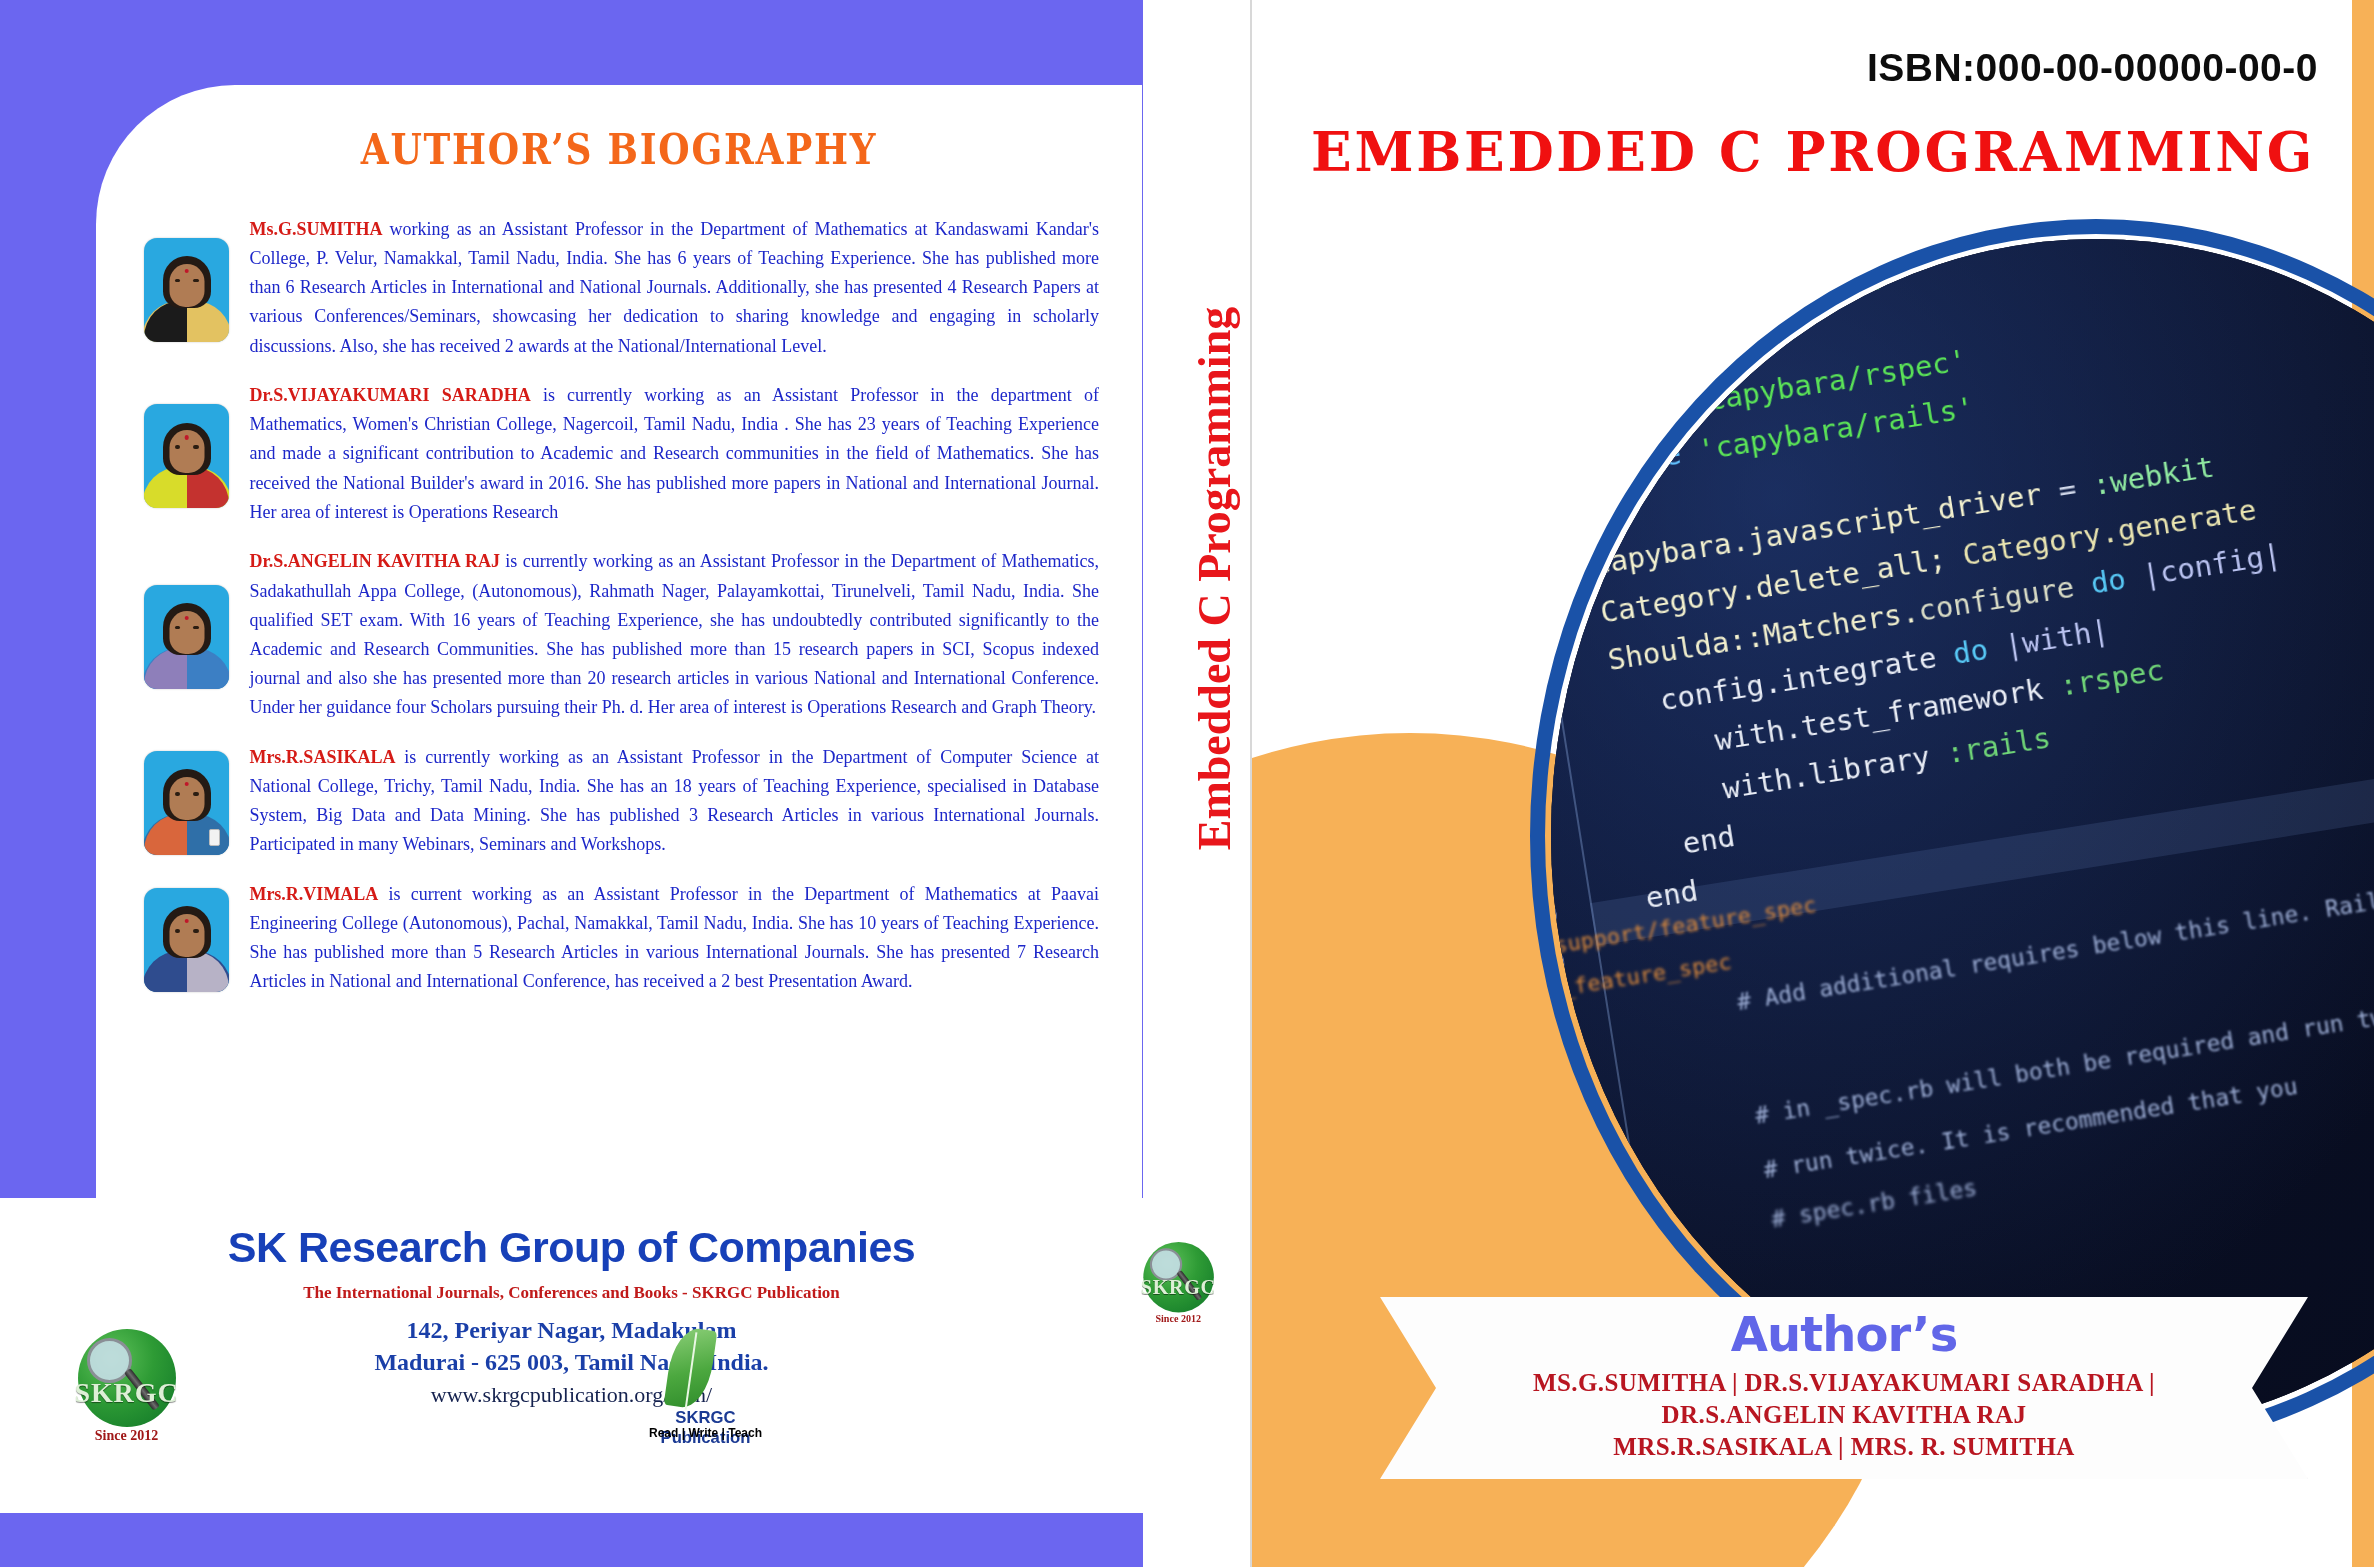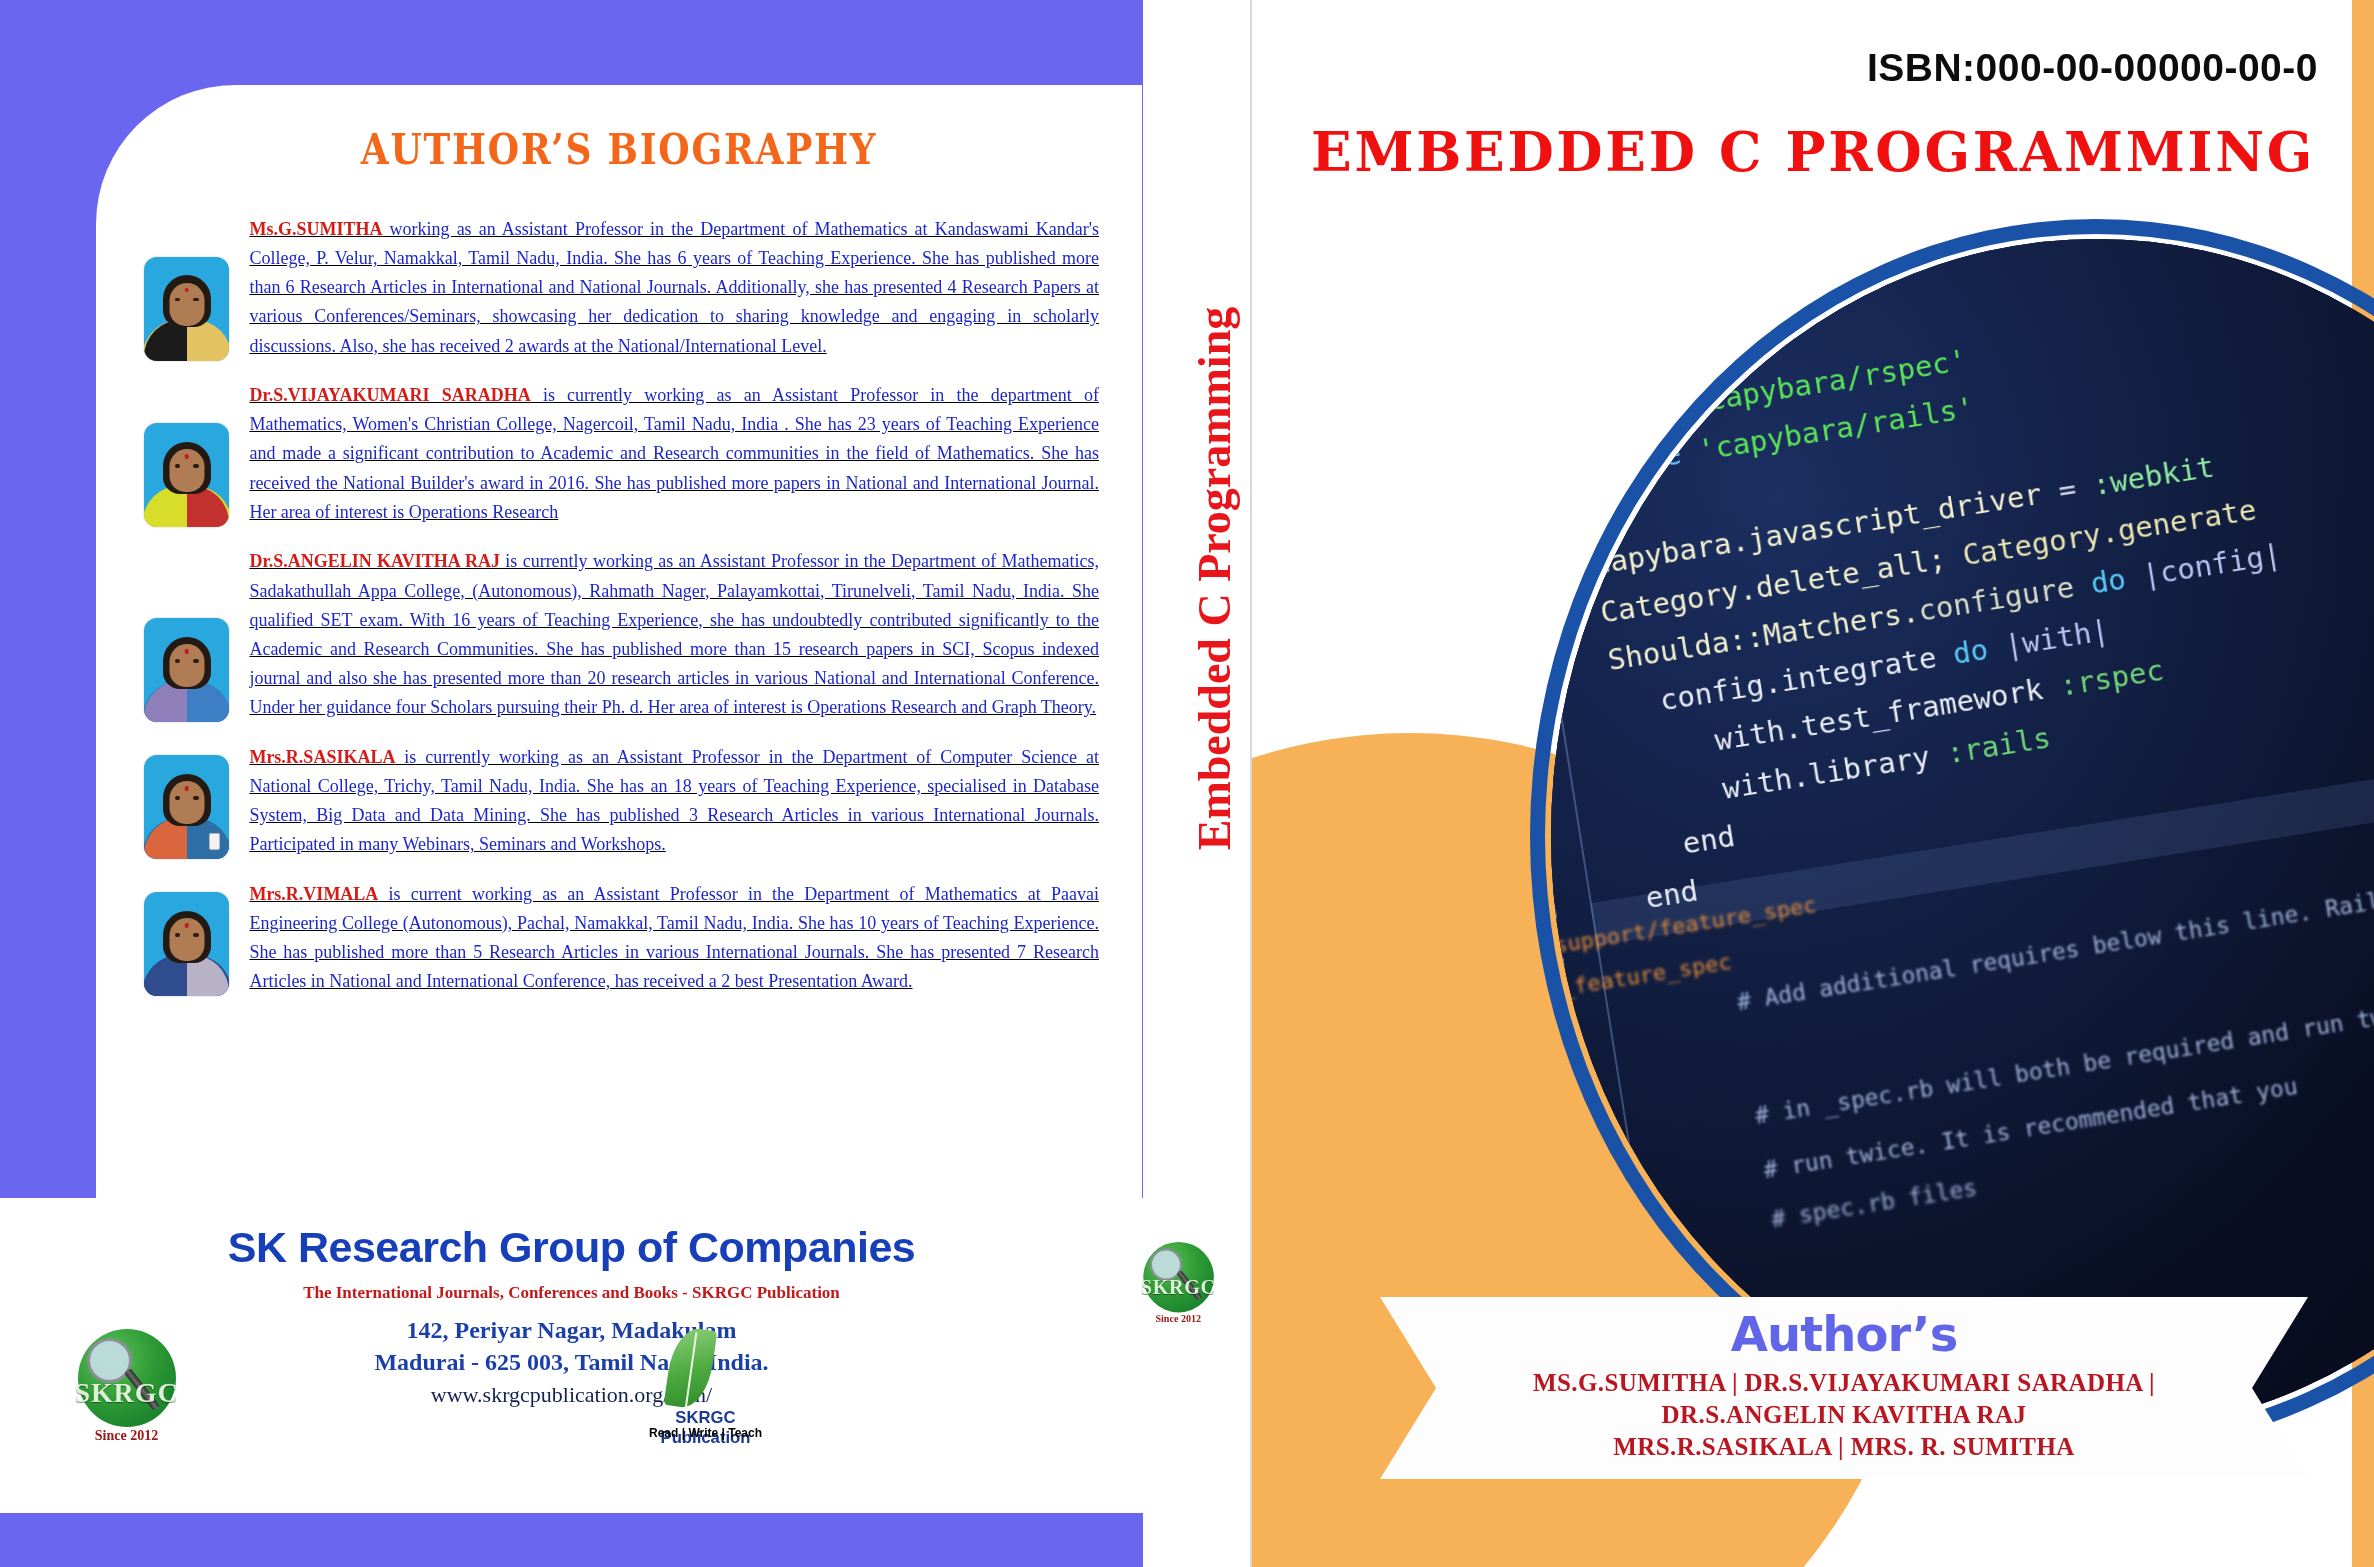--- a/index.html
+++ b/index.html
@@ -33,21 +33,21 @@
     font-size:43px;
     letter-spacing:1.9px;
     color:#F4671A;
     font-stretch:condensed;
     transform:scaleX(0.93);
   }
 
   .bios{
     position:absolute; left:48px; top:130px; width:955px;
   }
-  .bio-row{ display:flex; align-items:flex-end; margin-bottom:20.4px;text-decoration:underline; }
+  .bio-row{ display:flex; align-items:center; margin-bottom:20.4px; }
   .bio-photo{
     flex:0 0 auto;
     width:85px; height:104px;
     border-radius:13px;
     margin-right:20.4px; margin-top:3.7px;
     background:#29A8E0;
     position:relative; overflow:hidden;
     box-shadow:0 0 1.9px rgba(0,0,0,.25);
   }
   

